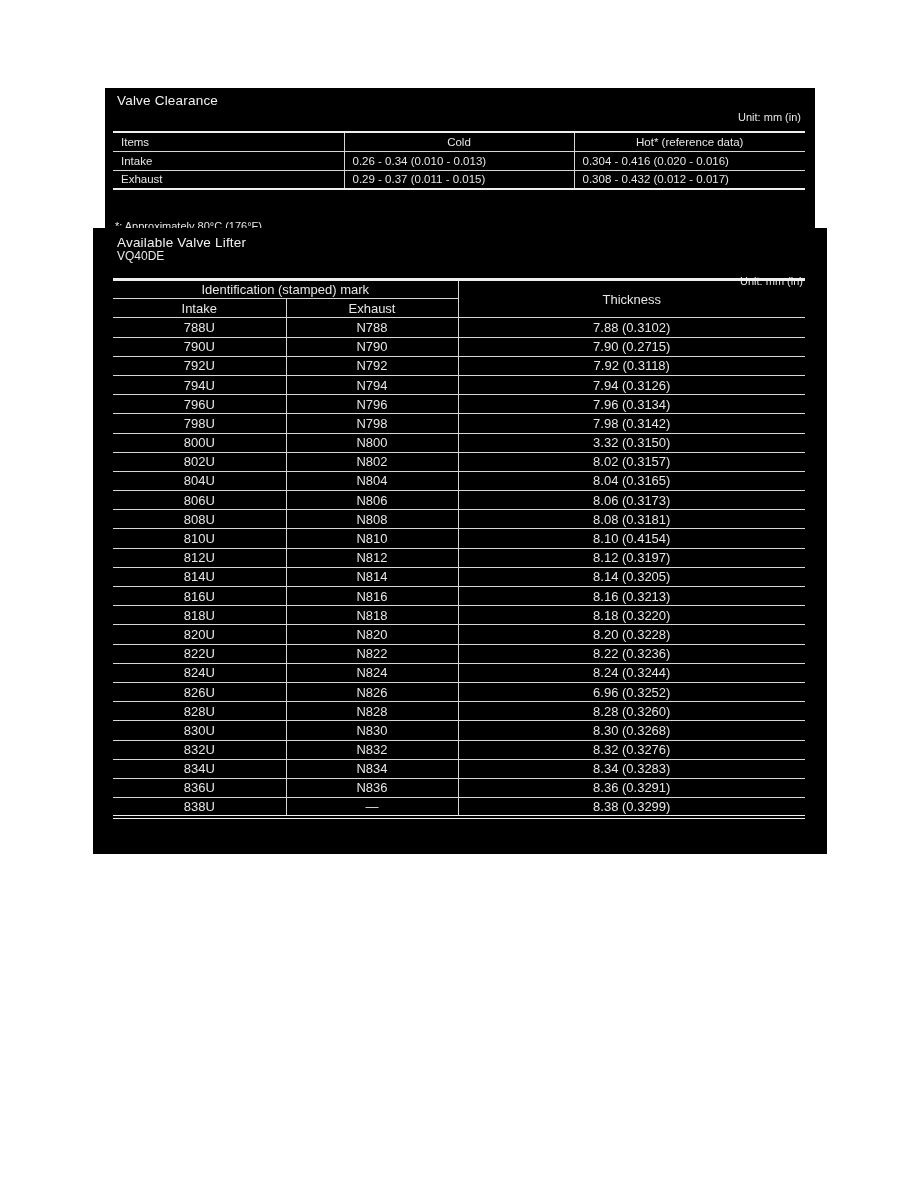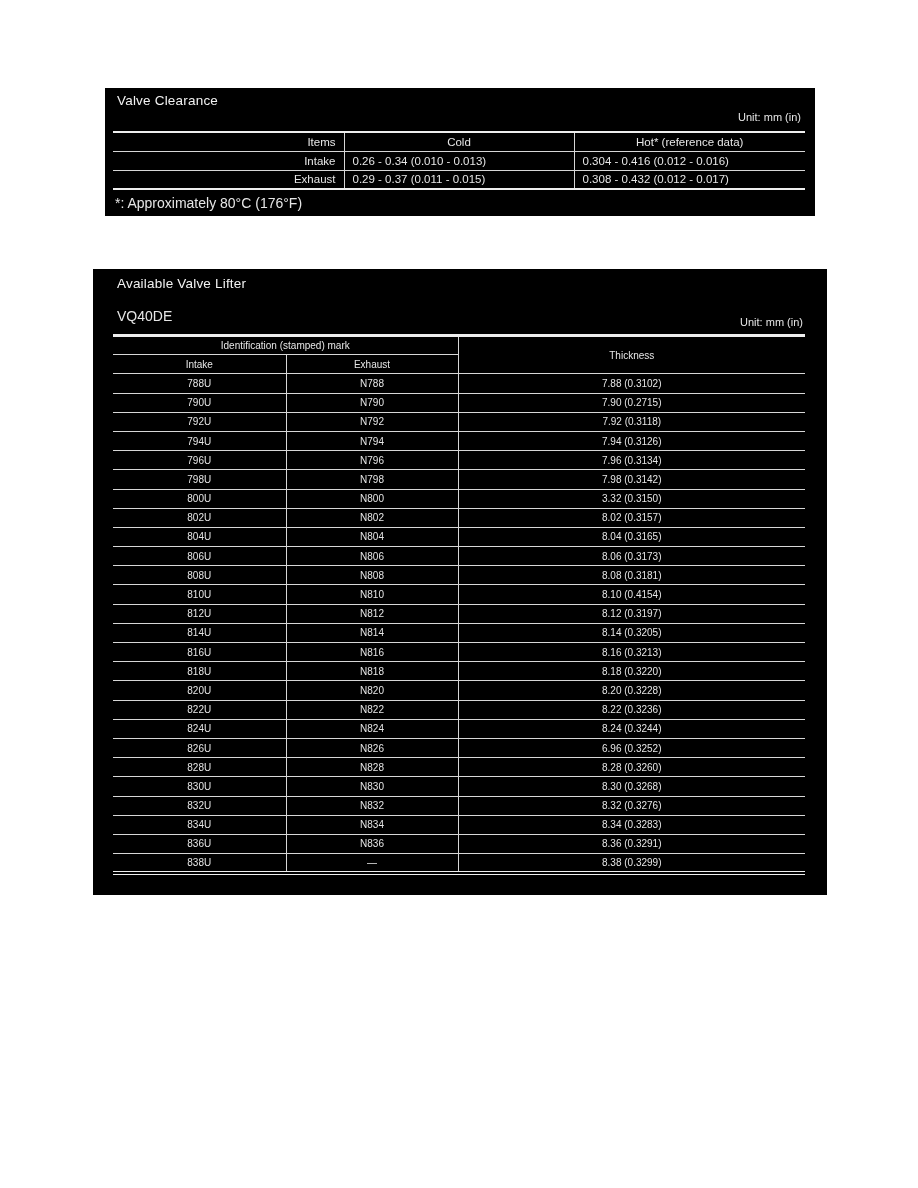--- a/index.html
+++ b/index.html
@@ -18,53 +18,53 @@
     font-family:"Liberation Sans", sans-serif;
     position:relative;
     color:var(--txt);
   }
   .panel{
     position:absolute;
     background:var(--panel-bg);
     color:var(--txt);
   }
   
-  #panel-clearance{left:105px;top:88px;width:710px;height:128px;padding-left:30px;}
+  #panel-clearance{left:105px;top:88px;width:710px;height:149px;padding-left:30px;}
   .p1-title{position:absolute;left:12px;top:5px;font-size:13.5px;color:var(--title);letter-spacing:.2px;}
   .p1-unit{position:absolute;right:14px;top:23px;font-size:11px;}
   #table1{
     position:absolute;left:8px;top:43px;width:692px;
     border-collapse:collapse;table-layout:fixed;
     font-size:11.5px;
     border-top:2px solid var(--thick);
     border-bottom:2px solid var(--thick);
   }
   #table1 th,#table1 td{
     height:19px;padding:0 8px;
     border-bottom:1px solid var(--line);
     font-weight:normal;
     white-space:nowrap;overflow:hidden;
   }
-  #table1 th:first-child,#table1 td:first-child{text-align:right;}
+  #table1 th:first-child,#table1 td:first-child{text-align:left;}
   #table1 th:nth-child(2),#table1 td:nth-child(2),
   #table1 th:nth-child(3),#table1 td:nth-child(3){border-left:1px solid var(--line);}
   #table1 col.c1{width:231px;}
   #table1 col.c2{width:230px;}
   #table1 col.c3{width:231px;}
-  .p1-footnote{position:absolute;left:10px;bottom:5px;font-size:14px;margin-top:30px;}
+  .p1-footnote{position:absolute;left:10px;bottom:5px;font-size:11px;margin-top:30px;}
 
   
-  #panel-lifter{left:93px;top:228px;width:734px;height:626px;margin-top:41px;}
+  #panel-lifter{left:93px;top:228px;width:734px;height:626px;}
   .p2-title{position:absolute;left:24px;top:7px;font-size:13.5px;color:var(--title);letter-spacing:.2px;}
-  .p2-engine{position:absolute;left:24px;top:39px;font-size:14px;}
+  .p2-engine{position:absolute;left:24px;top:21px;font-size:12px;}
   .p2-unit{position:absolute;right:24px;top:47px;font-size:11px;}
   #table2{
-    position:absolute;left:20px;top:65px;width:692px;
+    position:absolute;left:20px;top:50px;width:692px;
     border-collapse:collapse;table-layout:fixed;
-    font-size:10px;
+    font-size:13px;
     border-top:3px solid var(--thick);
     border-bottom:4px double var(--thick);
   }
   #table2 th,#table2 td{
     height:19.2px;padding:0 6px;
     border-bottom:1px solid var(--line);
     font-weight:normal;text-align:center;
     white-space:nowrap;overflow:hidden;
   }
   #table2 col.c1{width:173px;}
@@ -91,21 +91,21 @@
       <tr>
         <th>Items</th>
         <th>Cold</th>
         <th>Hot* (reference data)</th>
       </tr>
     </thead>
     <tbody>
         <tr>
           <td>Intake</td>
           <td>0.26 - 0.34 (0.010 - 0.013)</td>
-          <td>0.304 - 0.416 (0.012 - 0.016)</td>
+          <td>0.304 - 0.416 (0.020 - 0.016)</td>
         </tr>
         <tr>
           <td>Exhaust</td>
           <td>0.29 - 0.37 (0.011 - 0.015)</td>
           <td>0.308 - 0.432 (0.012 - 0.017)</td>
         </tr>
       </tbody>
   </table>
 
   <div class="p1-footnote">*: Approximately 80°C (176°F)</div>

